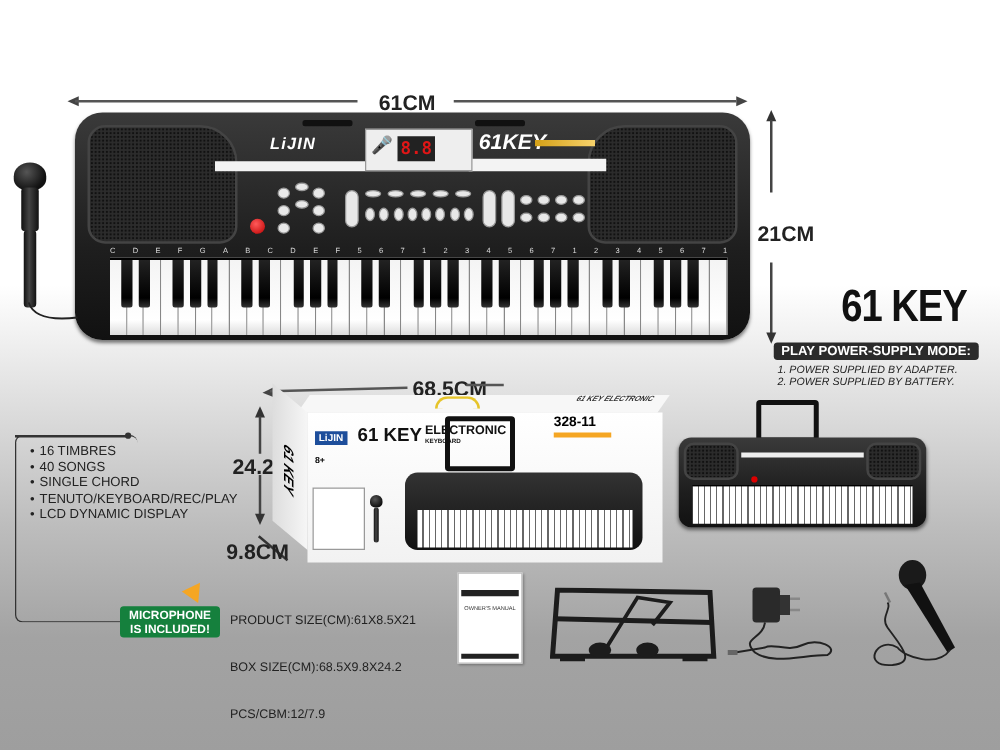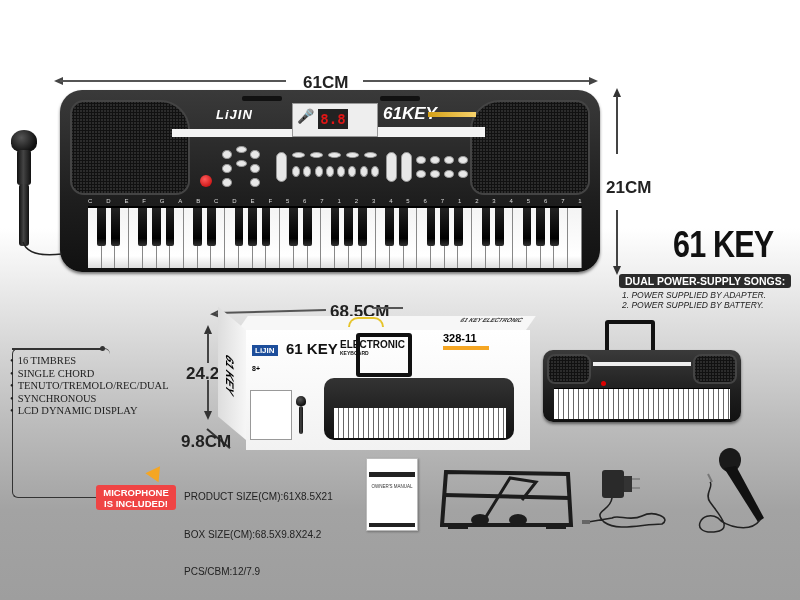--- a/index.html
+++ b/index.html
@@ -29,21 +29,21 @@
 .btn-oval{position:absolute;background:#e8e8e8;border-radius:50%;border:1px solid #999;}
 .led{position:absolute;background:#222;color:#e01616;font-family:"DejaVu Sans Mono",monospace;font-weight:bold;text-align:center;}
 .brand{position:absolute;color:#fff;font-weight:bold;font-style:italic;}
 
 .mic-head{position:absolute;border-radius:50% 50% 40% 40%;background:radial-gradient(circle at 40% 35%,#555,#111 70%);}
 .mic-body{position:absolute;background:linear-gradient(90deg,#111,#444 45%,#111);border-radius:3px;}
 
 .featbox{position:absolute;border:1.5px solid #333;border-radius:6px;}
 .feat-list{position:absolute;list-style:none;font-size:10.5px;color:#222;line-height:12.6px;}
 .feat-list li::before{content:"\2022";margin-right:4px;}
-.callout{position:absolute;background:#ef4444;color:#fff;font-weight:bold;font-size:9.5px;text-align:center;line-height:11px;border-radius:3px;}
+.callout{position:absolute;background:#15803d;color:#fff;font-weight:bold;font-size:9.5px;text-align:center;line-height:11px;border-radius:3px;}
 .callout-tail{position:absolute;width:0;height:0;border-left:8px solid transparent;border-right:8px solid transparent;border-bottom:14px solid #f5a623;transform:rotate(35deg);}
 .specs{position:absolute;font-size:10px;color:#222;line-height:12.5px;white-space:pre;}
 
 .box-front{position:absolute;background:linear-gradient(180deg,#fff,#f2f2f2);}
 .box-side{position:absolute;background:linear-gradient(90deg,#ddd,#f6f6f6);}
 .box-top{position:absolute;background:#f7f7f7;}
 
 .bigkey{position:absolute;font-family:"Liberation Sans",sans-serif;font-weight:bold;font-size:36px;color:#111;letter-spacing:-1px;transform:scaleX(0.85);transform-origin:left;}
 .powerbar{position:absolute;background:#2b2b2b;color:#fff;font-weight:bold;font-size:10.5px;padding:1px 6px;border-radius:3px;}
 .powerlines{position:absolute;font-size:8.5px;color:#222;line-height:10px;}
@@ -224,21 +224,21 @@
 <div>
   <div class="mic-head" style="left:11px;top:130px;width:26px;height:22px;"></div>
   <div class="mic-body" style="left:17px;top:150px;width:14px;height:35px;"></div>
   <div class="mic-body" style="left:19px;top:184px;width:10px;height:62px;"></div>
   <svg class="abs" style="left:20px;top:240px;" width="45" height="20">
       <path d="M3 2 Q8 18 42 14" stroke="#222" stroke-width="1.5" fill="none"></path>
     </svg>
 </div>
 
 <div class="bigkey" style="left:673px;top:224px;">61 KEY</div>
-<div class="powerbar" style="left:619px;top:274px;">DUAL POWER-SUPPLY SONGS:</div>
+<div class="powerbar" style="left:619px;top:274px;">PLAY POWER-SUPPLY MODE:</div>
 <div class="powerlines" style="left:622px;top:290px;font-style:italic;">
   <div>1. POWER SUPPLIED BY ADAPTER.</div>
   <div>2. POWER SUPPLIED BY BATTERY.</div>
 </div>
 
 <div>
   <div class="arrow-l" style="left:210px;top:310px;transform:rotate(-2deg);"></div>
   <div class="hline" style="left:216px;top:312px;width:110px;transform:rotate(-1.5deg);transform-origin:left;"></div>
   <div class="dimlabel" style="left:330px;top:302px;">68.5CM</div>
   <div class="hline" style="left:373px;top:307px;width:30px;"></div>
@@ -290,25 +290,25 @@
     <div class="speaker right" style="left:150px;top:4px;width:44px;height:30px;border-radius:8px;"></div>
     <div class="abs" style="left:50px;top:12px;width:98px;height:4px;background:#eee;"></div>
     <div class="abs" style="left:58px;top:31px;width:5px;height:5px;border-radius:50%;background:#d00;"></div>
     <div class="abs" style="left:11px;top:38px;width:176px;height:31px;background:repeating-linear-gradient(90deg,#fff 0 4px,#666 4px 5px);border-top:1px solid #000;"></div>
   </div>
 </div>
 
 <div class="featbox" style="left:12px;top:348px;width:98px;height:150px;border-right:none;"></div>
 <div class="abs" style="left:12px;top:348px;width:90px;height:1.5px;background:#333;"></div>
 <div class="abs" style="left:100px;top:346px;width:5px;height:5px;border-radius:50%;background:#333;"></div>
-<ul id="featlist" class="feat-list" style="left:10px;top:355px;font-family:Liberation Serif, serif;">
+<ul id="featlist" class="feat-list" style="left:24px;top:355px;">
     <li>16 TIMBRES</li>
+    <li>40 SONGS</li>
     <li>SINGLE CHORD</li>
-    <li>TENUTO/TREMOLO/REC/DUAL</li>
-    <li>SYNCHRONOUS</li>
+    <li>TENUTO/KEYBOARD/REC/PLAY</li>
     <li>LCD DYNAMIC DISPLAY</li>
   </ul>
 <div class="callout-tail" style="left:148px;top:465px;"></div>
 <div class="callout" style="left:96px;top:485px;width:80px;height:25px;padding-top:2px;">
   <div>MICROPHONE</div>
   <div>IS INCLUDED!</div>
 </div>
 
 <div class="specs" style="left:184px;top:466px;">
   <div>PRODUCT SIZE(CM):61X8.5X21</div>

